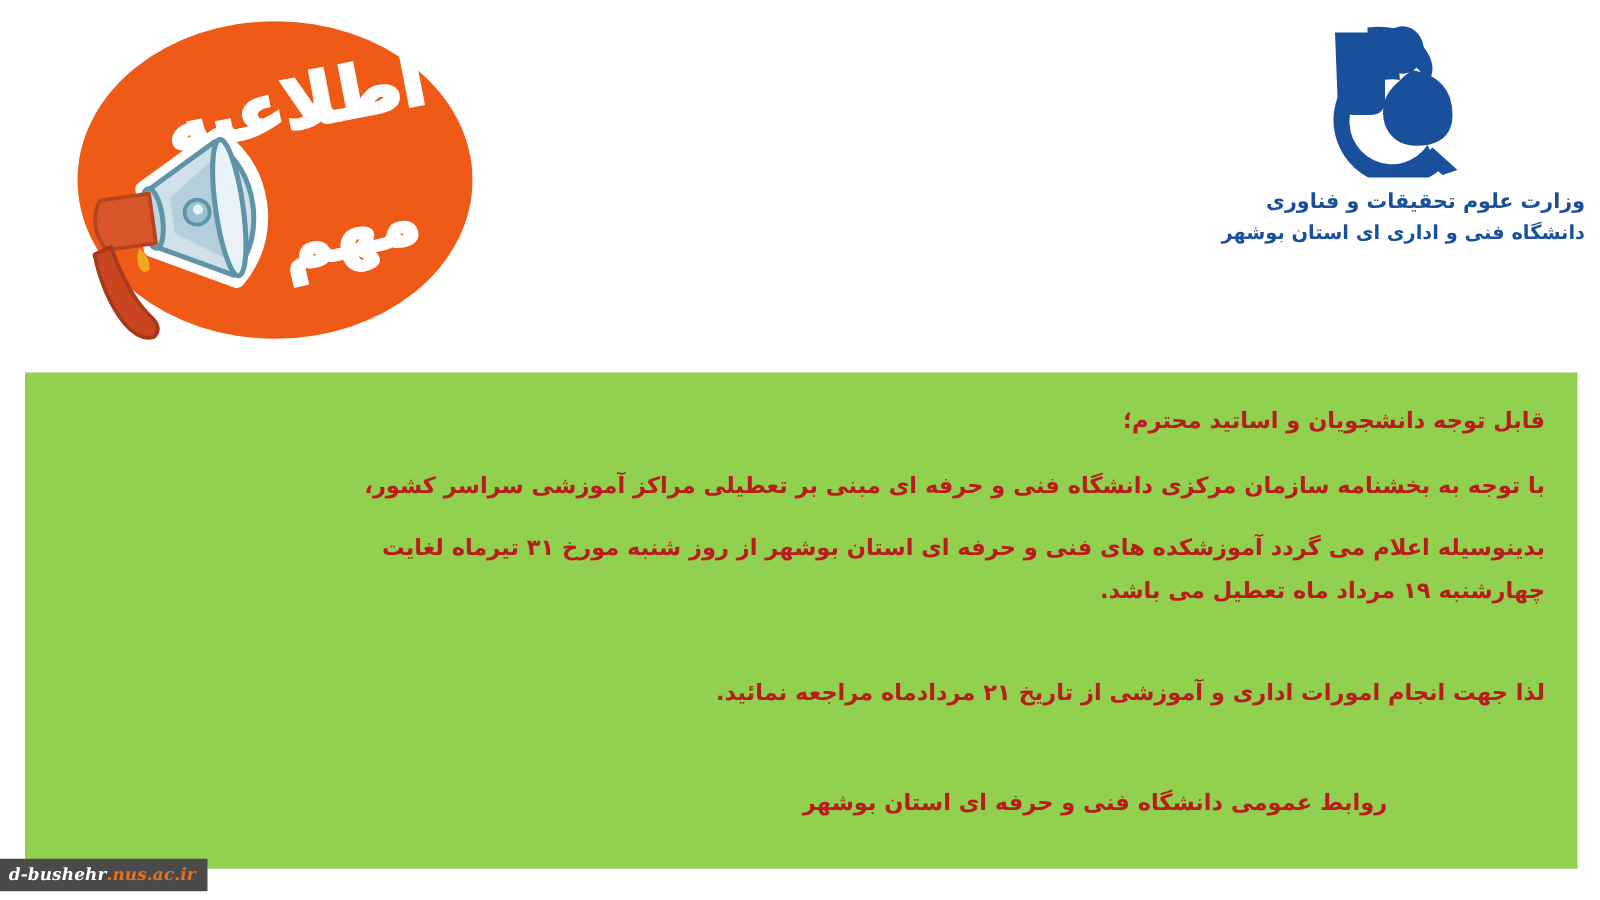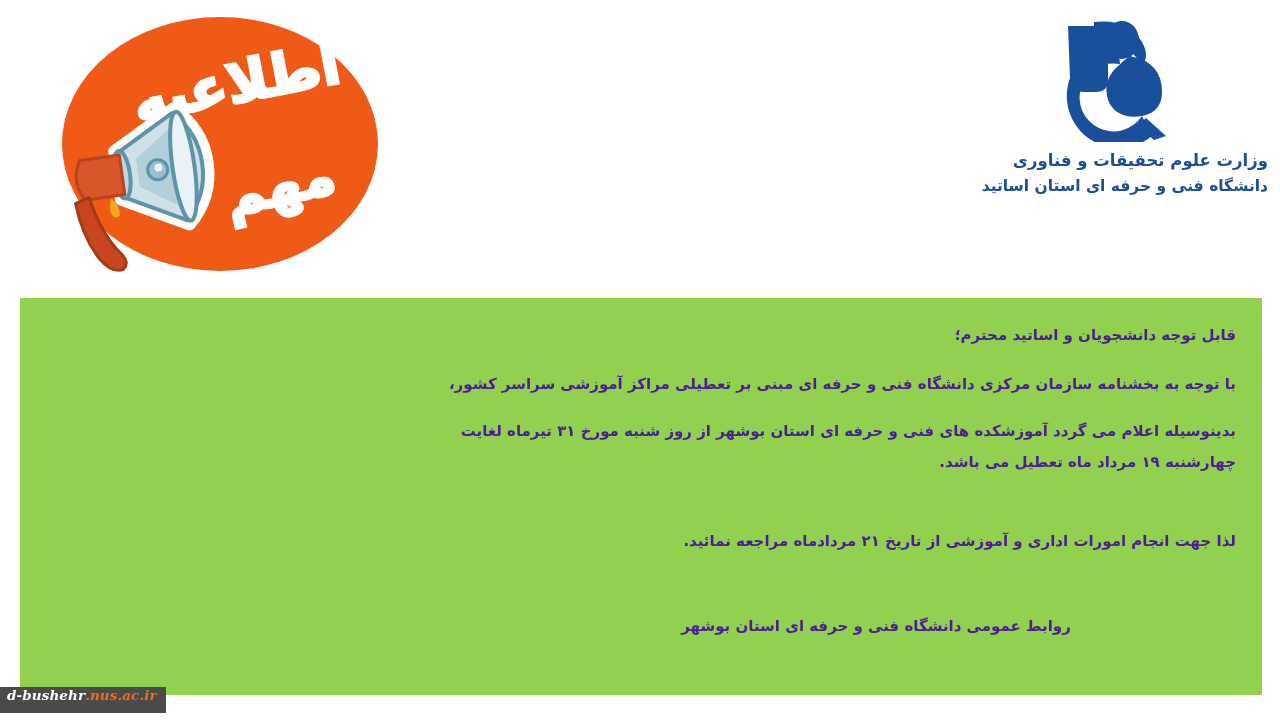--- a/index.html
+++ b/index.html
@@ -78,24 +78,24 @@
     left: 20px;
     top: 298px;
     width: 1242px;
     height: 397px;
     background: #92d050;
     box-sizing: border-box;
     padding: 20px 26px 10px 26px;
     direction: rtl;
   }
   .notice-line {
-    color: #4c1d95;
+    color: #b91c1c;
     font-family: "DejaVu Sans", "Liberation Sans", sans-serif;
     font-weight: bold;
-    font-size: 15px;
+    font-size: 18px;
     line-height: 1.0;
     text-align: right;
     direction: rtl;
     white-space: nowrap;
   }
   .nl-salutation { margin-top: 10px; }
   .nl-body-1     { margin-top: 34px; }
   .nl-body-2     { margin-top: 32px; }
   .nl-body-3     { margin-top: 16px; }
   .nl-body-4     { margin-top: 64px; }
@@ -103,21 +103,21 @@
 
   
   #watermark {
     position: absolute;
     left: 0;
     top: 687px;
     height: 26px;
     background: #4a4a4a;
     padding: 0 9px 0 7px;
     display: flex;
-    align-items: flex-start;
+    align-items: center;
     direction: ltr;
     font-family: "DejaVu Serif", "Liberation Serif", serif;
     font-style: italic;
     font-weight: bold;
     font-size: 13.5px;
     letter-spacing: .1px;
   }
   #watermark .wm-name   { color: #ffffff; }
   #watermark .wm-domain { color: #e8701a; }
 </style>
@@ -197,21 +197,21 @@
             <circle cx="64" cy="130" r="2.6"></circle>
             <circle cx="72" cy="130" r="2.6"></circle>
           </g>
 
           <path d="M 76 56 Q 100 62 100 82 Q 100 98 84 100 Q 66 102 62 86 Q 60 68 76 56 Z" fill="#ffffff" opacity="0"></path>
         </svg>
       </div>
 
       <div id="logo-captions">
         <div class="logo-caption c1">وزارت علوم تحقیقات و فناوری</div>
-        <div class="logo-caption c3">دانشگاه فنی و حرفه ای استان اساتید</div>
+        <div class="logo-caption c3">دانشگاه فنی و اداری ای استان بوشهر</div>
       </div>
     </div>
   </div>
 
   <div id="notice-panel">
     <div class="notice-line nl-salutation">قابل توجه دانشجویان و اساتید محترم؛</div>
     <div class="notice-line nl-body-1">با توجه به بخشنامه سازمان مرکزی دانشگاه فنی و حرفه ای مبنی بر تعطیلی مراکز آموزشی سراسر کشور،</div>
     <div class="notice-line nl-body-2">بدینوسیله اعلام می گردد آموزشکده های فنی و حرفه ای استان بوشهر از روز شنبه مورخ ۳۱ تیرماه لغایت</div>
     <div class="notice-line nl-body-3">چهارشنبه ۱۹ مرداد ماه تعطیل می باشد.</div>
     <div class="notice-line nl-body-4">لذا جهت انجام امورات اداری و آموزشی از تاریخ ۲۱ مردادماه مراجعه نمائید.</div>

